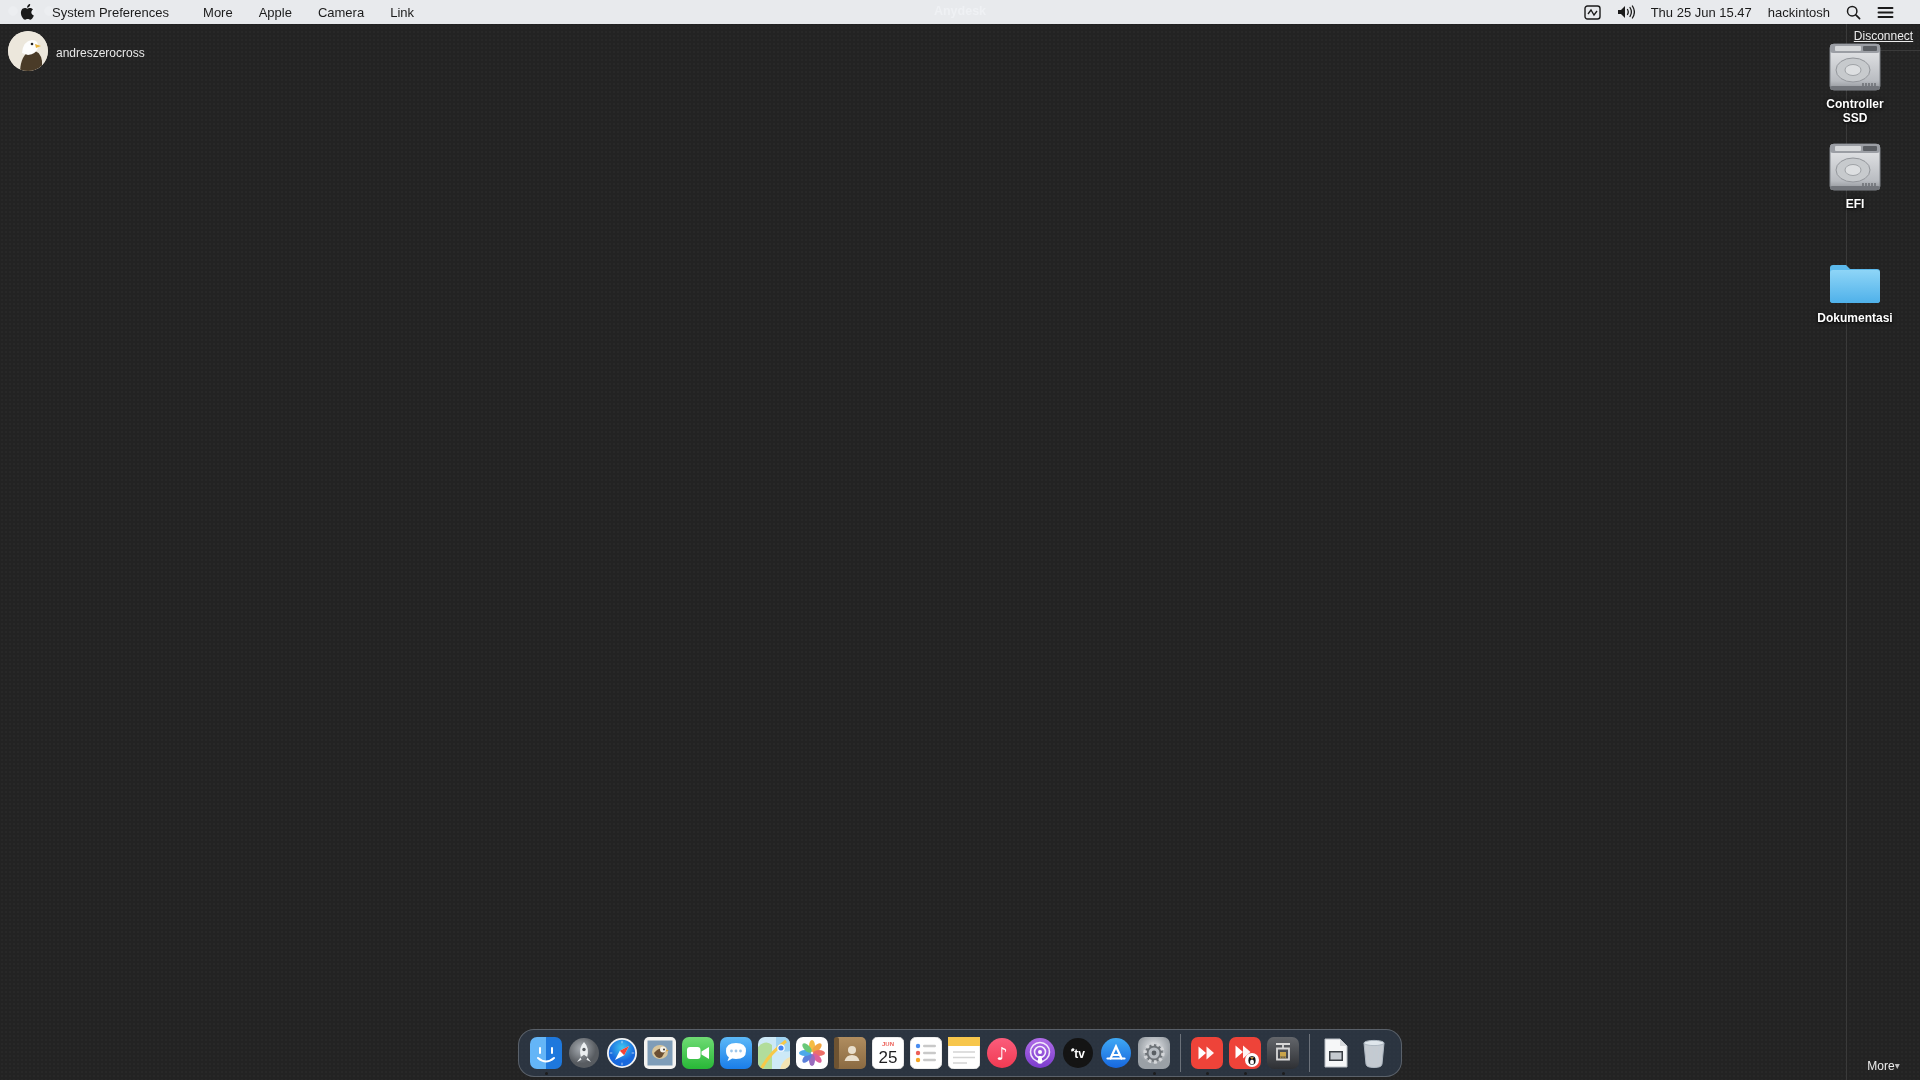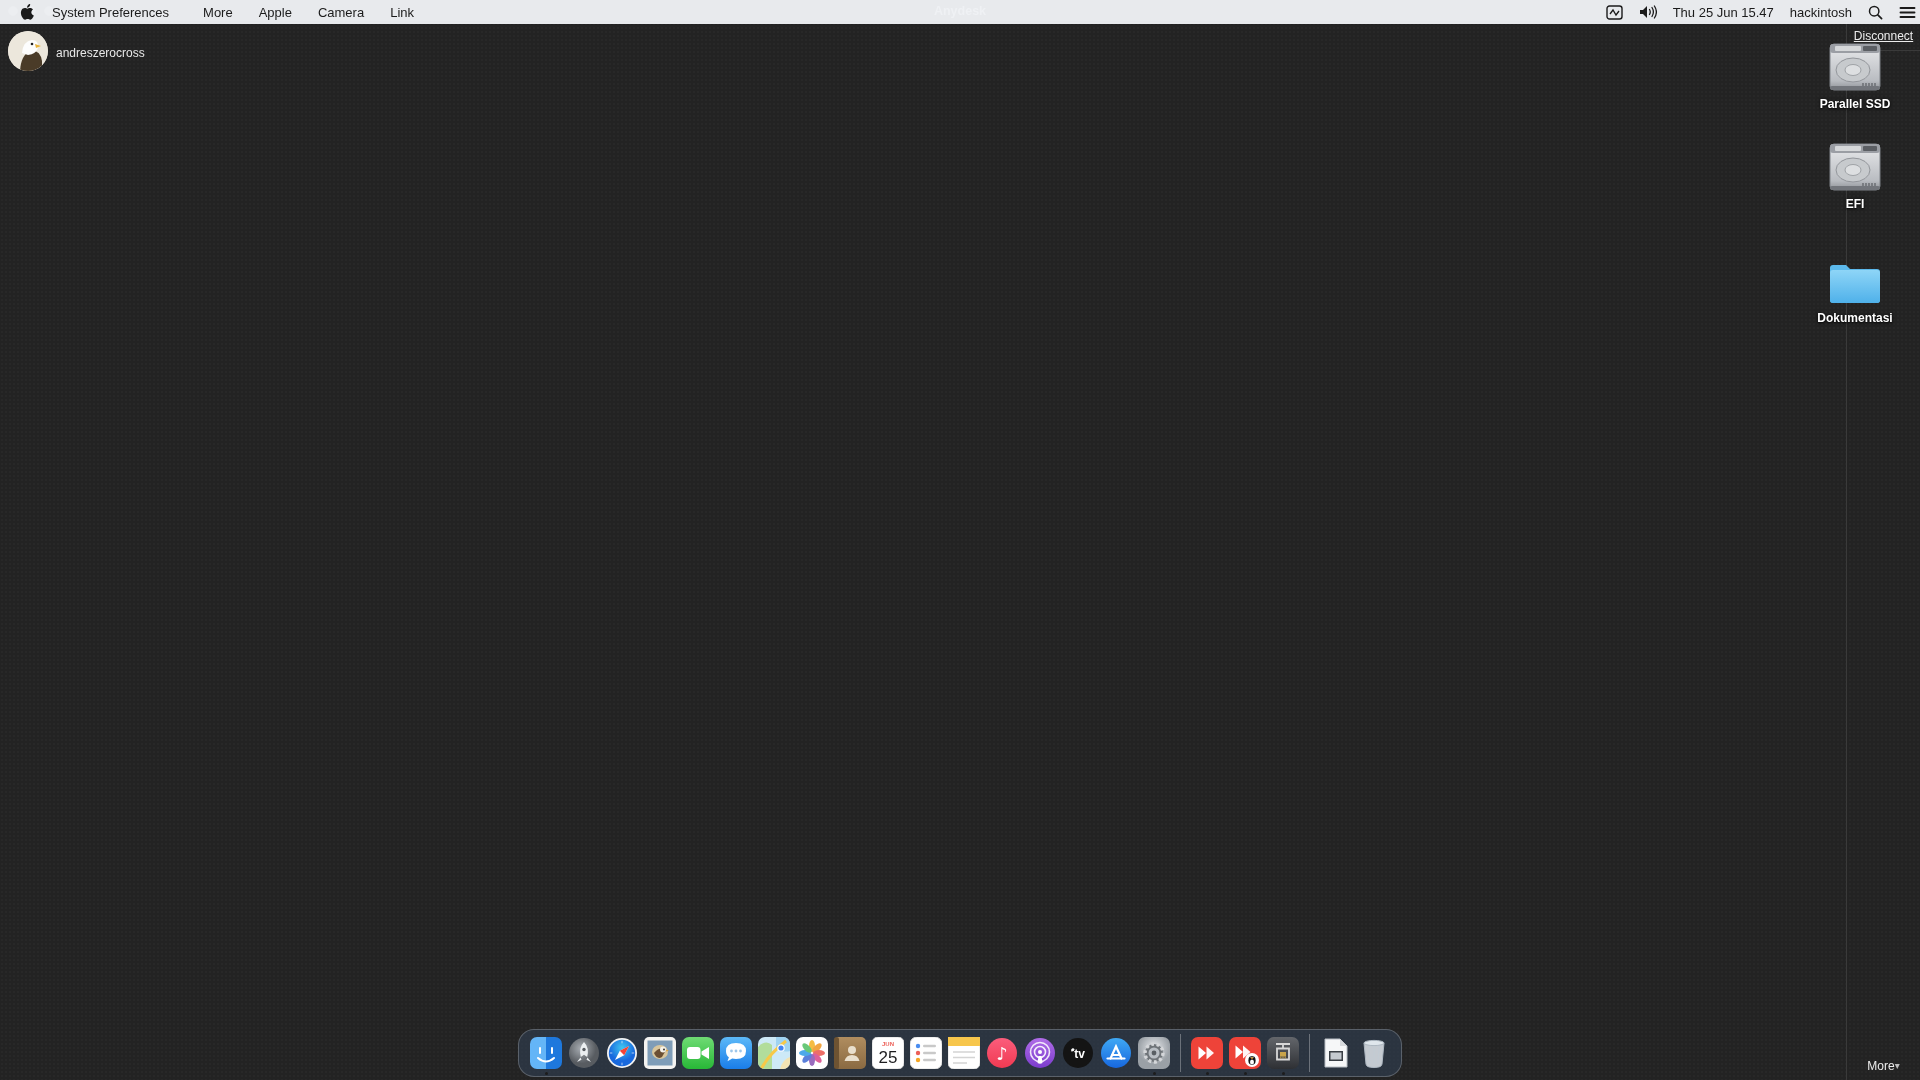--- a/index.html
+++ b/index.html
@@ -11,21 +11,21 @@
   #wallpaper svg { display:block; }
 
   
   #menubar { position:absolute; left:0; top:0; width:1920px; height:24px;
     background:rgba(246,249,252,.93); display:flex; align-items:center;
     font-size:13px; color:#1b1b1b; box-shadow:0 0 1px rgba(0,0,0,.35); z-index:50; }
   #menubar .apple { margin:0 18px 0 20px; display:flex; align-items:center; }
   #menus { display:flex; gap:26px; align-items:center; }
   #menus .menu-item { cursor:default; }
   #menus .menu-item.bold { font-weight:normal; margin-right:8px; }
-  #menu-status { margin-left:auto; display:flex; align-items:center; gap:16px; padding-right:4px; }
+  #menu-status { margin-left:auto; display:flex; align-items:center; gap:16px; padding-right:26px; }
   #menu-status svg { display:block; }
 
   
   .window { position:absolute; border-radius:9px; overflow:hidden;
     box-shadow:0 22px 60px rgba(0,0,0,.5), 0 0 1px rgba(0,0,0,.4); }
   .lights { display:flex; gap:8px; }
   .light { width:12px; height:12px; border-radius:50%; border:.5px solid rgba(0,0,0,.15); }
 
   
   #si-window { left:59px; top:66px; width:752px; height:517px; background:#fff; font-size:11px; }
@@ -467,21 +467,21 @@
           <rect x="9" y="4" width="26" height="5" rx="1" fill="#d6d8da"></rect>
           <rect x="37" y="4" width="14" height="5" rx="1" fill="#5b5e63"></rect>
           <ellipse cx="27" cy="28" rx="17" ry="12" fill="#c7cacd" stroke="#93969b"></ellipse>
           <ellipse cx="27" cy="28" rx="8" ry="5.5" fill="#dddfe1" stroke="#9fa2a6"></ellipse>
           <g stroke="#6f7277" stroke-width="1.6">
             <path d="M37 41 v5 M40 41 v5 M43 41 v5 M46 41 v5 M49 41 v5"></path>
           </g>
           <rect x="4" y="44" width="50" height="4" rx="2" fill="#72757b"></rect>
         </svg>
       </div>
-      <div class="lbl">Parallel SSD</div>
+      <div class="lbl">Controller SSD</div>
     </div>
     <div class="desk-icon" style="top: 142px;">
       <div class="glyph">
         <svg width="58" height="50" viewBox="0 0 58 50">
           <defs>
             <linearGradient id="hd1" x1="0" y1="0" x2="0" y2="1">
               <stop offset="0" stop-color="#e9eaec"></stop>
               <stop offset=".8" stop-color="#b9bcc1"></stop>
               <stop offset="1" stop-color="#8d9096"></stop>
             </linearGradient>

